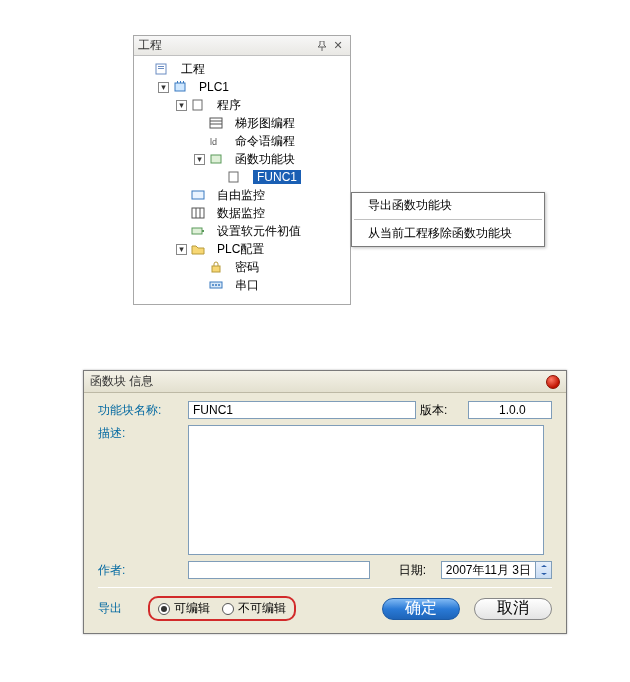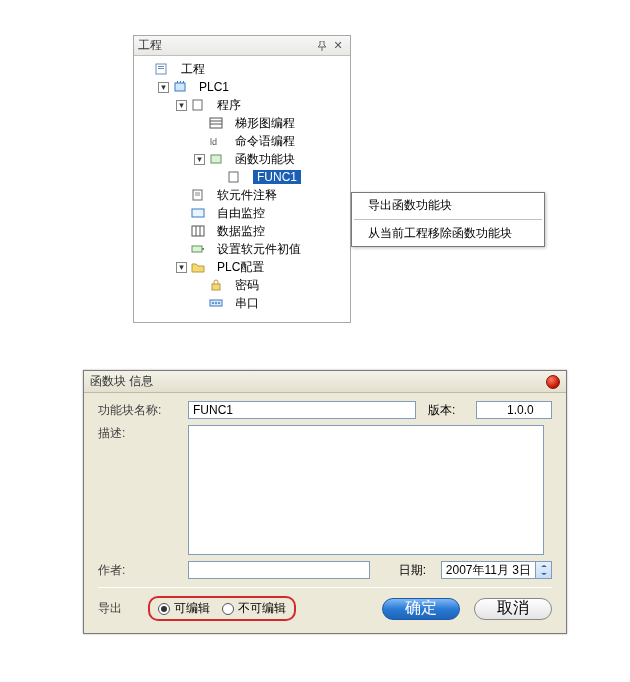--- a/index.html
+++ b/index.html
@@ -133,33 +133,33 @@
   .dlg-body {
     padding: 8px 14px 12px 14px;
   }
   .form-row {
     display: flex;
     align-items: center;
     margin-bottom: 6px;
   }
   .form-label {
     width: 90px;
-    color: #404040;
+    color: #0369a1;
   }
   .form-label-sm { width: 42px; color:#000; }
   .txt {
     height: 18px;
     border: 1px solid #7f9db9;
     background: #fff;
     font-size: 12px;
     padding: 1px 4px;
     color: #000;
   }
   .txt-name { width: 228px; }
-  .txt-ver { width: 76px; margin-left: 6px; padding-left: 30px; }
+  .txt-ver { width: 84px; margin-left: 6px; padding-left: 30px; }
   .txt-area {
     width: 356px;
     height: 130px;
     border: 1px solid #7f9db9;
     background: #fff;
     resize: none;
     font-size: 12px;
     color: #000;
     overflow-y: scroll;
   }
@@ -321,32 +321,20 @@
     </div>
     <div class="tree-row">
       <span class="indent ind4"></span>
       <span class="toggle-spacer"></span>
       <span class="node-icon">
           <svg width="14" height="12">
             <rect x="2" y="1" width="9" height="10" class="ic-page"></rect>
           </svg>
         </span>
       <span class="node-label selected">FUNC1</span>
-    </div>
-    <div class="tree-row">
-      <span class="indent ind2"></span>
-      <span class="toggle-spacer"></span>
-      <span class="node-icon">
-          <svg width="14" height="12">
-            <rect x="2" y="1" width="9" height="10" class="ic-page"></rect>
-            <line x1="4" y1="4" x2="9" y2="4" stroke="#888"></line>
-            <line x1="4" y1="6" x2="9" y2="6" stroke="#888"></line>
-          </svg>
-        </span>
-      <span class="node-label">软元件注释</span>
     </div>
     <div class="tree-row">
       <span class="indent ind2"></span>
       <span class="toggle-spacer"></span>
       <span class="node-icon">
           <svg width="14" height="12">
             <rect x="1" y="2" width="12" height="8" fill="#eaf4ff" stroke="#3a7ac0"></rect>
           </svg>
         </span>
       <span class="node-label">自由监控</span>

